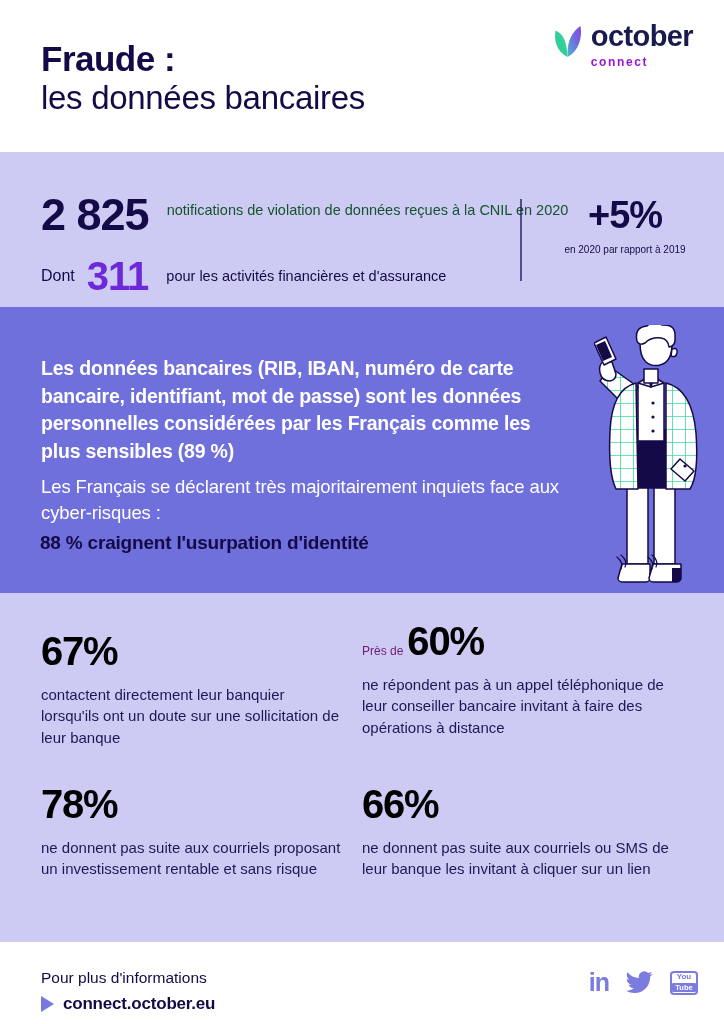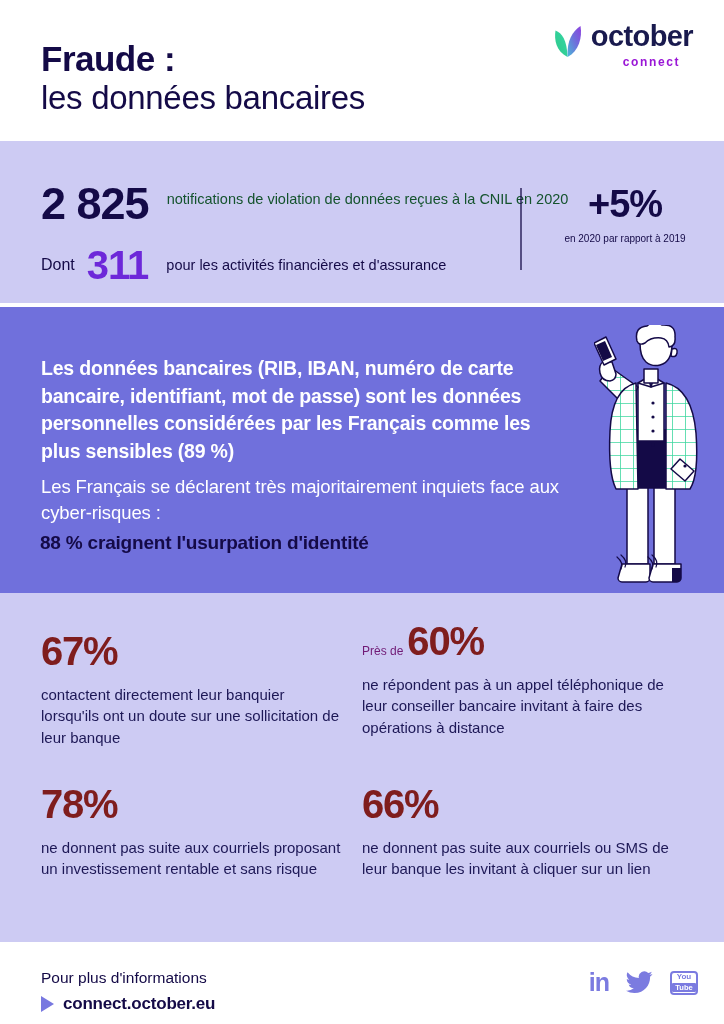--- a/index.html
+++ b/index.html
@@ -25,26 +25,26 @@
   }
   .logo { position:absolute; right:31px; top:22px; display:flex; align-items:flex-start; }
   .logo-mark { width:30px; height:34px; margin-right:8px; margin-top:2px; }
   .logo-text { display:flex; flex-direction:column; align-items:flex-start; }
   .logo-october {
     font-size:29px; font-weight:bold; color:#191a4e;
     letter-spacing:-0.6px; line-height:1;
   }
   .logo-connect {
     font-size:12px; font-weight:bold; color:#9a16d6;
-    letter-spacing:1.6px; line-height:1; margin-top:5px;margin-left:32px;
+    letter-spacing:1.6px; line-height:1; margin-top:5px;
   }
 
   
   .stats-band {
-    position:absolute; left:0; top:141px; width:724px; height:162px;
+    position:absolute; left:0; top:152px; width:724px; height:162px;
     background:#cdcbf3;
   }
   .stat-primary { position:absolute; left:41px; top:42px; display:flex; align-items:flex-start; }
   .stat-num-big {
     font-size:45px; font-weight:bold; line-height:0.95;
     letter-spacing:-1px; color:#140a47;
   }
   .stat-desc {
     font-size:14.5px; line-height:1.45; color:#14532d;
     margin-left:18px; margin-top:6px;
@@ -96,21 +96,21 @@
   }
   .pct-cell { position:absolute; }
   .c1 { left:41px; top:38px;  width:300px; }
   .c2 { left:362px; top:28px; width:320px; }
   .c3 { left:41px; top:191px; width:300px; }
   .c4 { left:362px; top:191px; width:320px; }
   .pct-head { display:flex; align-items:baseline; }
   .pct-prefix { font-size:12px; color:#701a75; margin-right:4px; }
   .pct-num {
     font-size:40px; font-weight:bold; line-height:1;
-    letter-spacing:-1.2px; color:#7f1d1d;
+    letter-spacing:-1.2px; color:#000000;
   }
   .pct-body {
     font-size:15px; line-height:1.42; color:#1d1856;
     margin-top:13px;
   }
 
   
   .footer {
     position:absolute; left:0; top:942px; width:724px; height:82px;
     background:#ffffff;

